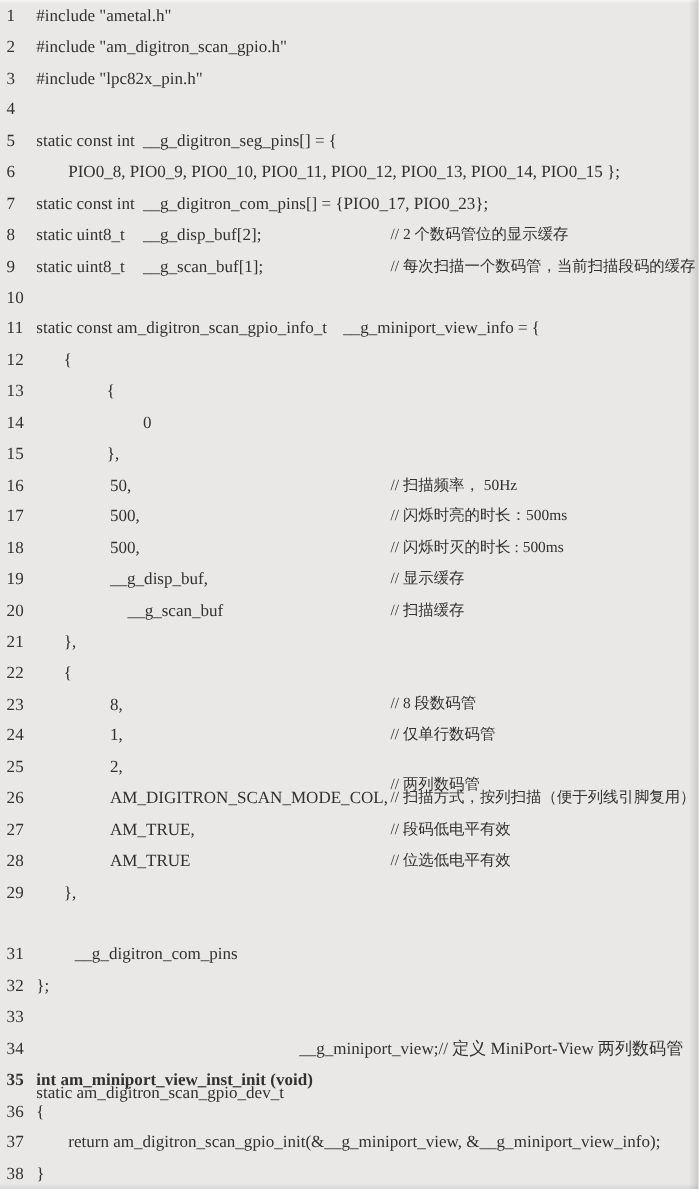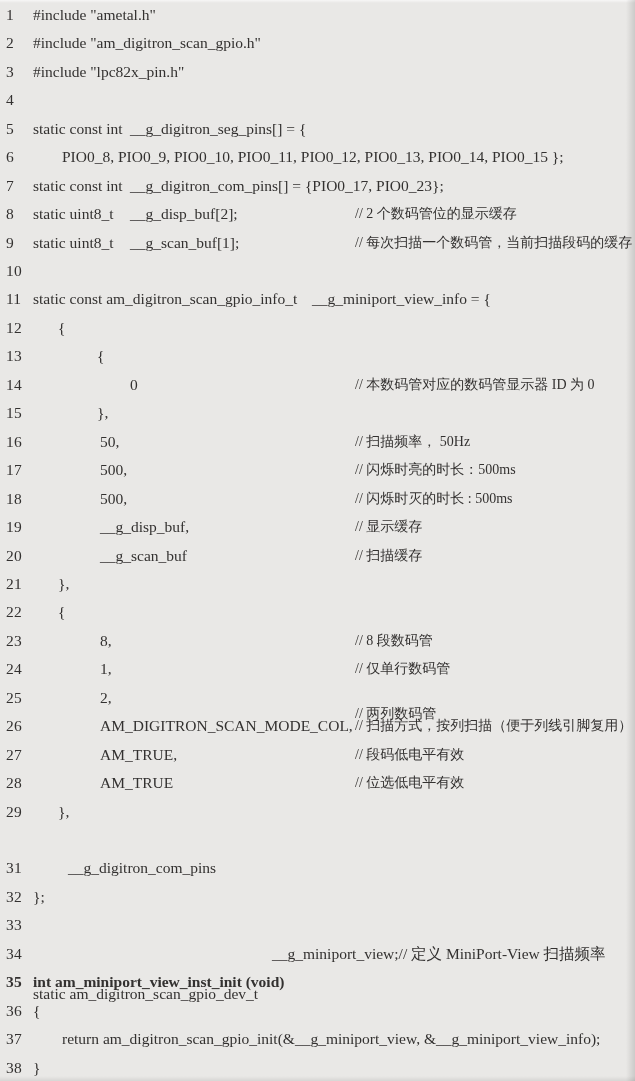--- a/index.html
+++ b/index.html
@@ -130,21 +130,20 @@
       <span class="ln">12</span>
       <span class="seg" style="left: 58px;">{</span>
     </div>
     <div class="line" style="top: 342.368px;">
       <span class="ln">13</span>
       <span class="seg" style="left: 97px;">{</span>
     </div>
     <div class="line" style="top: 370.816px;">
       <span class="ln">14</span>
       <span class="seg" style="left: 130px;">0</span>
-      <span class="seg comment" style="left: 355px;">// 本数码管对应的数码管显示器 ID 为 0</span>
     </div>
     <div class="line" style="top: 399.263px;">
       <span class="ln">15</span>
       <span class="seg" style="left: 97px;">},</span>
     </div>
     <div class="line" style="top: 427.711px;">
       <span class="ln">16</span>
       <span class="seg" style="left: 100px;">50,</span>
       <span class="seg comment" style="left: 355px;">// 扫描频率， 50Hz</span>
     </div>
@@ -158,21 +157,21 @@
       <span class="seg" style="left: 100px;">500,</span>
       <span class="seg comment" style="left: 355px;">// 闪烁时灭的时长 : 500ms</span>
     </div>
     <div class="line" style="top: 513.053px;">
       <span class="ln">19</span>
       <span class="seg" style="left: 100px;">__g_disp_buf,</span>
       <span class="seg comment" style="left: 355px;">// 显示缓存</span>
     </div>
     <div class="line" style="top: 541.5px;">
       <span class="ln">20</span>
-      <span class="seg" style="left: 100px; font-family: Liberation Serif, serif;">__g_scan_buf</span>
+      <span class="seg" style="left: 116px; font-family: Liberation Serif, serif;">__g_scan_buf</span>
       <span class="seg comment" style="left: 355px;">// 扫描缓存</span>
     </div>
     <div class="line" style="top: 569.947px;">
       <span class="ln">21</span>
       <span class="seg" style="left: 58px;">},</span>
     </div>
     <div class="line" style="top: 598.395px;">
       <span class="ln">22</span>
       <span class="seg" style="left: 58px;">{</span>
     </div>
@@ -217,21 +216,21 @@
     <div class="line" style="top: 882.868px;">
       <span class="ln">32</span>
       <span class="seg" style="left: 33px;">};</span>
     </div>
     <div class="line" style="top: 911.316px;">
       <span class="ln">33</span>
     </div>
     <div class="line" style="top: 939.763px;">
       <span class="ln">34</span>
       <span class="seg" style="left: 33px; margin-top: 40px;">static am_digitron_scan_gpio_dev_t</span>
-      <span class="seg" style="left: 272px;">__g_miniport_view;// 定义 MiniPort-View 扫描频率</span>
+      <span class="seg" style="left: 272px;">__g_miniport_view;// 定义 MiniPort-View 两列数码管</span>
     </div>
     <div class="line" style="top: 968.211px; font-weight: bold;">
       <span class="ln">35</span>
       <span class="seg" style="left: 33px;">int am_miniport_view_inst_init (void)</span>
     </div>
     <div class="line" style="top: 996.658px;">
       <span class="ln">36</span>
       <span class="seg" style="left: 33px;">{</span>
     </div>
     <div class="line" style="top: 1025.11px;">

